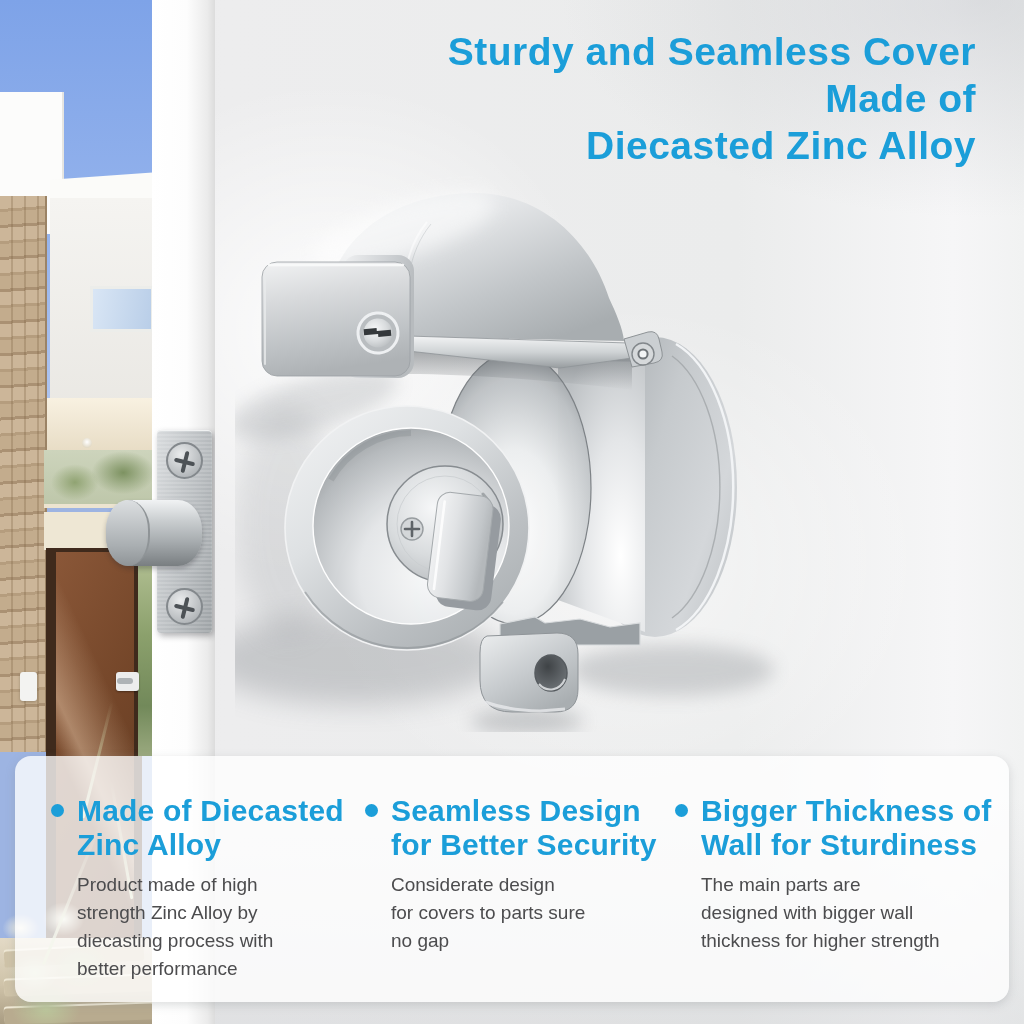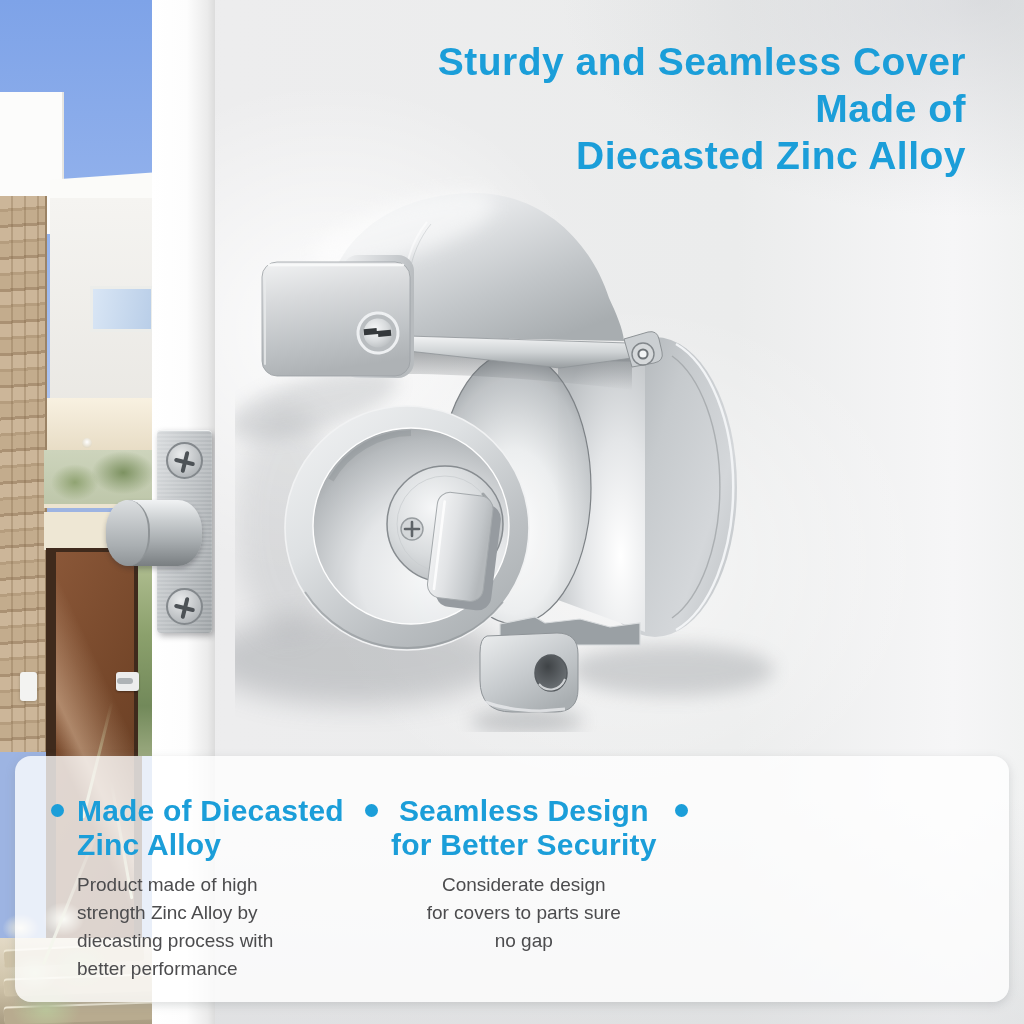--- a/index.html
+++ b/index.html
@@ -73,34 +73,34 @@
   .blade{width:3px;height:120px;border-radius:2px;background:linear-gradient(180deg,rgba(222,229,196,0),#cfd8ae);}
   .blade.b1{left:96px;top:700px;transform:rotate(14deg);}
   .blade.b2{left:120px;top:780px;transform:rotate(-10deg);}
   .blade.b3{left:70px;top:820px;transform:rotate(22deg);height:150px;}
   .path{left:0;top:938px;width:152px;height:86px;background:linear-gradient(180deg,#e3dac6 0%,#cfc3a9 55%,#a99c82 100%);}
   .step{left:4px;width:140px;height:16px;border-radius:3px;background:#cfc3a8;box-shadow:0 -2px 0 #efe8d5;}
   .step.p1{top:948px;transform:rotate(-3deg);} .step.p2{top:978px;transform:rotate(-2deg);width:148px;}
   .step.p3{top:1006px;transform:rotate(-2deg);width:150px;background:#b8ab8f;}
 
   
-  .headline{position:absolute;top:28px;right:48px;margin:10px;text-align:right;
+  .headline{position:absolute;top:28px;right:48px;margin:0;text-align:right;
     font-size:39px;line-height:47px;font-weight:bold;letter-spacing:.5px;
     color:var(--accent,#1b9ed9);white-space:pre-line;}
 
   
   .product{position:absolute;left:235px;top:172px;width:565px;height:560px;}
 
   
   .panel{position:absolute;left:15px;top:756px;width:994px;height:246px;border-radius:16px;
     background:var(--panel-bg,rgba(255,255,255,.78));
     box-shadow:0 3px 10px rgba(130,132,138,.28);}
   .feature{position:absolute;top:38px;display:flex;gap:13px;}
   .feature.f1{left:36px;width:322px;}
-  .feature.f2{left:350px;width:300px;text-align:center;}
+  .feature.f2{left:350px;width:300px;}
   .feature.f3{left:660px;width:324px;}
   .dot{width:13px;height:13px;border-radius:50%;background:var(--accent,#1b9ed9);margin-top:10px;flex:0 0 13px;}
   .feature h2{margin:0;font-size:30px;line-height:34px;font-weight:bold;letter-spacing:.2px;
     color:var(--accent,#1b9ed9);white-space:pre-line;}
   .feature p{margin:9px 0 0;font-size:19px;line-height:28px;color:var(--body-text,#4c4c4e);white-space:pre-line;}
 </style>
 </head>
 <body>
 
 <div class="canvas">
@@ -328,16 +328,23 @@
       <div>
         <h2>Seamless Design
 for Better Security</h2>
         <p>Considerate design
 for covers to parts sure
 no gap</p>
       </div>
     </div>
     <div class="feature f3">
       <span class="dot"></span>
+      <div>
+        <h2>Bigger Thickness of
+Wall for Sturdiness</h2>
+        <p>The main parts are
+designed with bigger wall
+thickness for higher strength</p>
+      </div>
     </div>
   </div>
 
 </div>
 
 </body></html>

